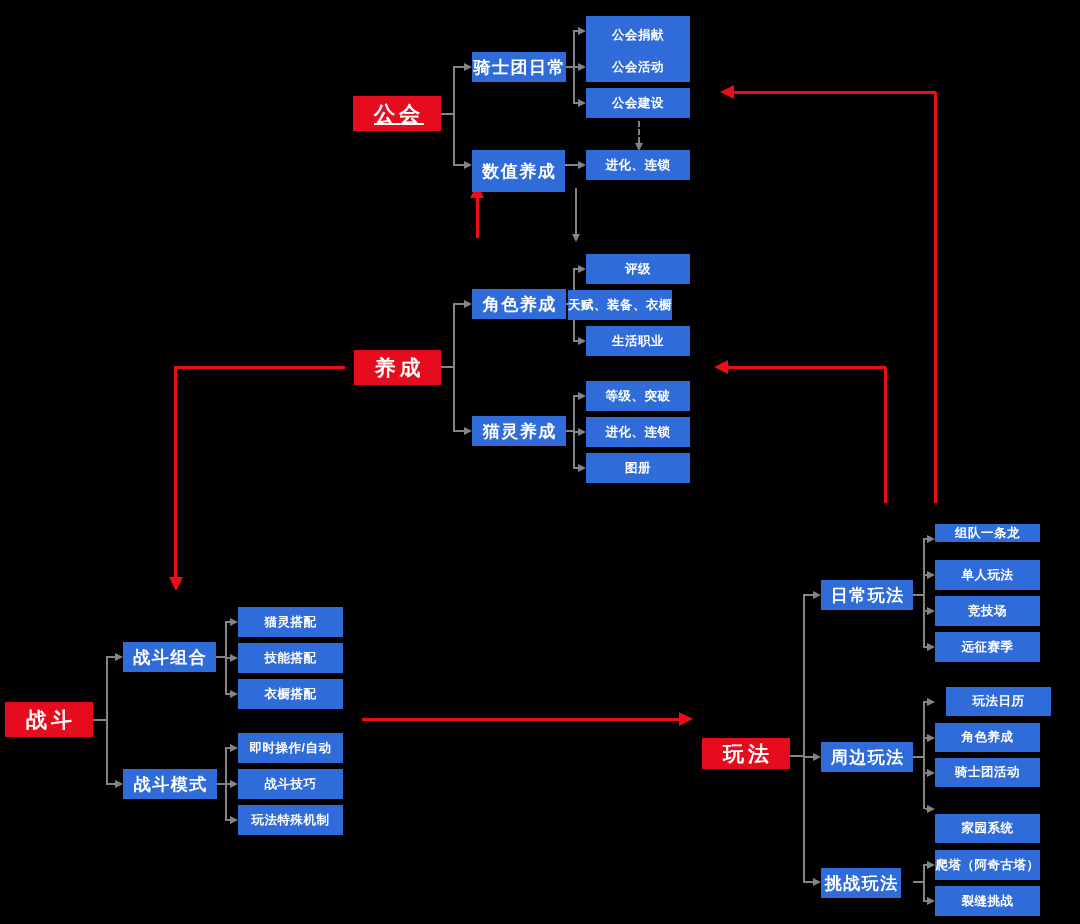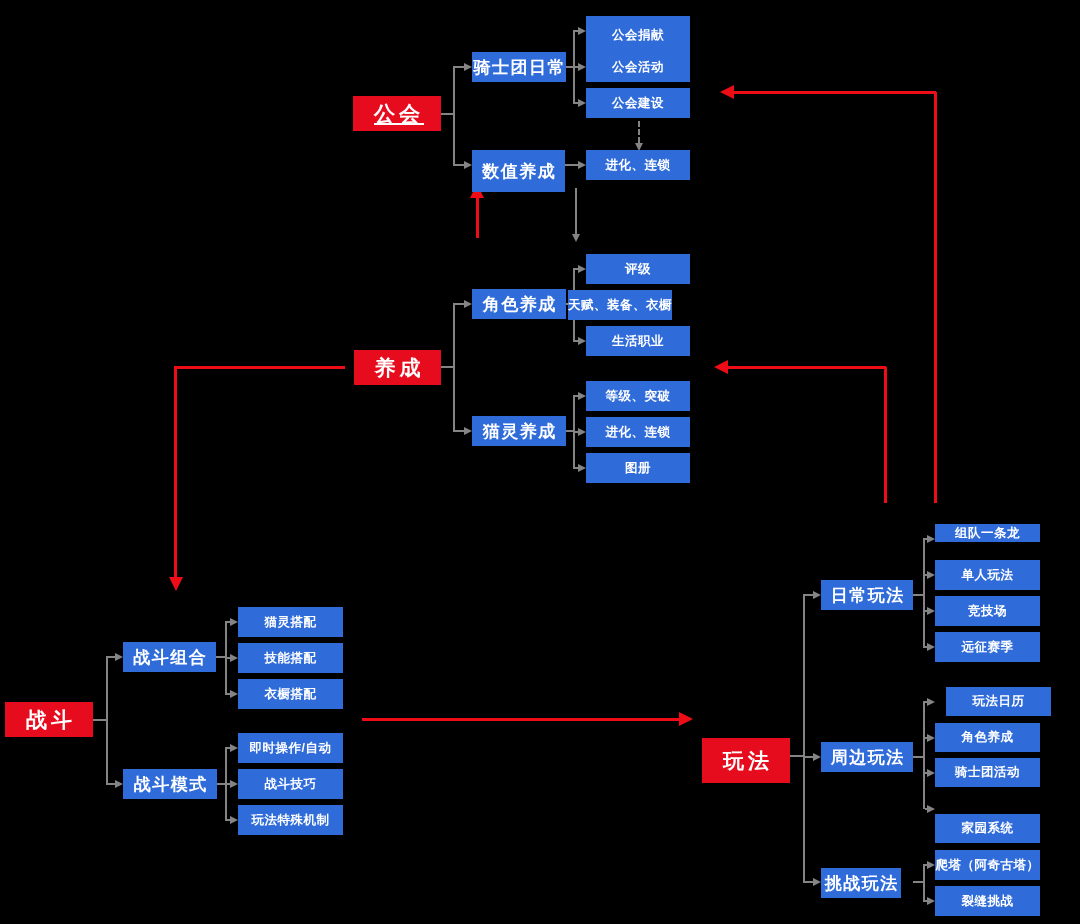--- a/index.html
+++ b/index.html
@@ -133,21 +133,21 @@
     <div class="ah grey down" style="left: 635px; top: 143px;"></div>
     <div class="ah grey down" style="left: 572px; top: 234px;"></div>
     <div class="ah red up" style="left: 470px; top: 184px;"></div>
     <div class="ah red down" style="left: 169px; top: 577px;"></div>
     <div class="ah red right" style="left: 679px; top: 712px;"></div>
     <div class="ah red left" style="left: 714px; top: 360px;"></div>
     <div class="ah red left" style="left: 720px; top: 85px;"></div>
     <div class="node root" style="left: 353px; top: 96px; width: 88px; height: 35px; text-decoration: underline;">公会</div>
     <div class="node root" style="left: 354px; top: 350px; width: 87px; height: 35px;">养成</div>
     <div class="node root" style="left: 5px; top: 702px; width: 88px; height: 35px;">战斗</div>
-    <div class="node root" style="left: 702px; top: 738px; width: 88px; height: 45px;">玩法</div>
+    <div class="node root" style="left: 702px; top: 738px; width: 88px; height: 31px;">玩法</div>
     <div class="node branch" style="left: 472px; top: 52px; width: 94px; height: 30px;">骑士团日常</div>
     <div class="node branch" style="left: 472px; top: 150px; width: 93px; height: 42px;">数值养成</div>
     <div class="node branch" style="left: 472px; top: 289px; width: 94px; height: 30px;">角色养成</div>
     <div class="node branch" style="left: 472px; top: 416px; width: 94px; height: 30px;">猫灵养成</div>
     <div class="node branch" style="left: 123px; top: 642px; width: 93px; height: 30px;">战斗组合</div>
     <div class="node branch" style="left: 123px; top: 769px; width: 94px; height: 30px;">战斗模式</div>
     <div class="node branch" style="left: 821px; top: 580px; width: 92px; height: 30px;">日常玩法</div>
     <div class="node branch" style="left: 821px; top: 742px; width: 92px; height: 30px;">周边玩法</div>
     <div class="node branch" style="left: 821px; top: 868px; width: 80px; height: 30px;">挑战玩法</div>
     <div class="node leaf" style="left: 586px; top: 16px; width: 104px; height: 38px;">公会捐献</div>

